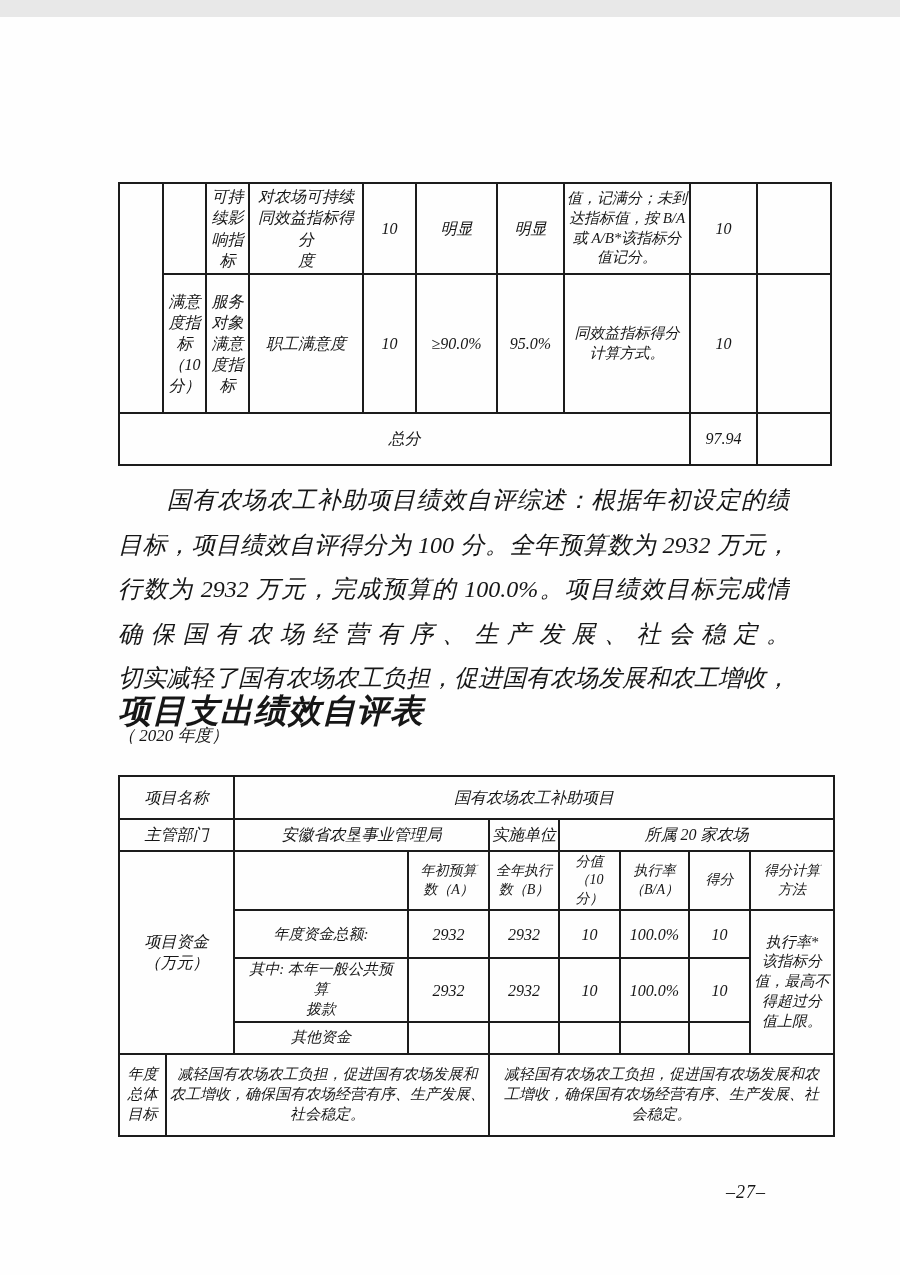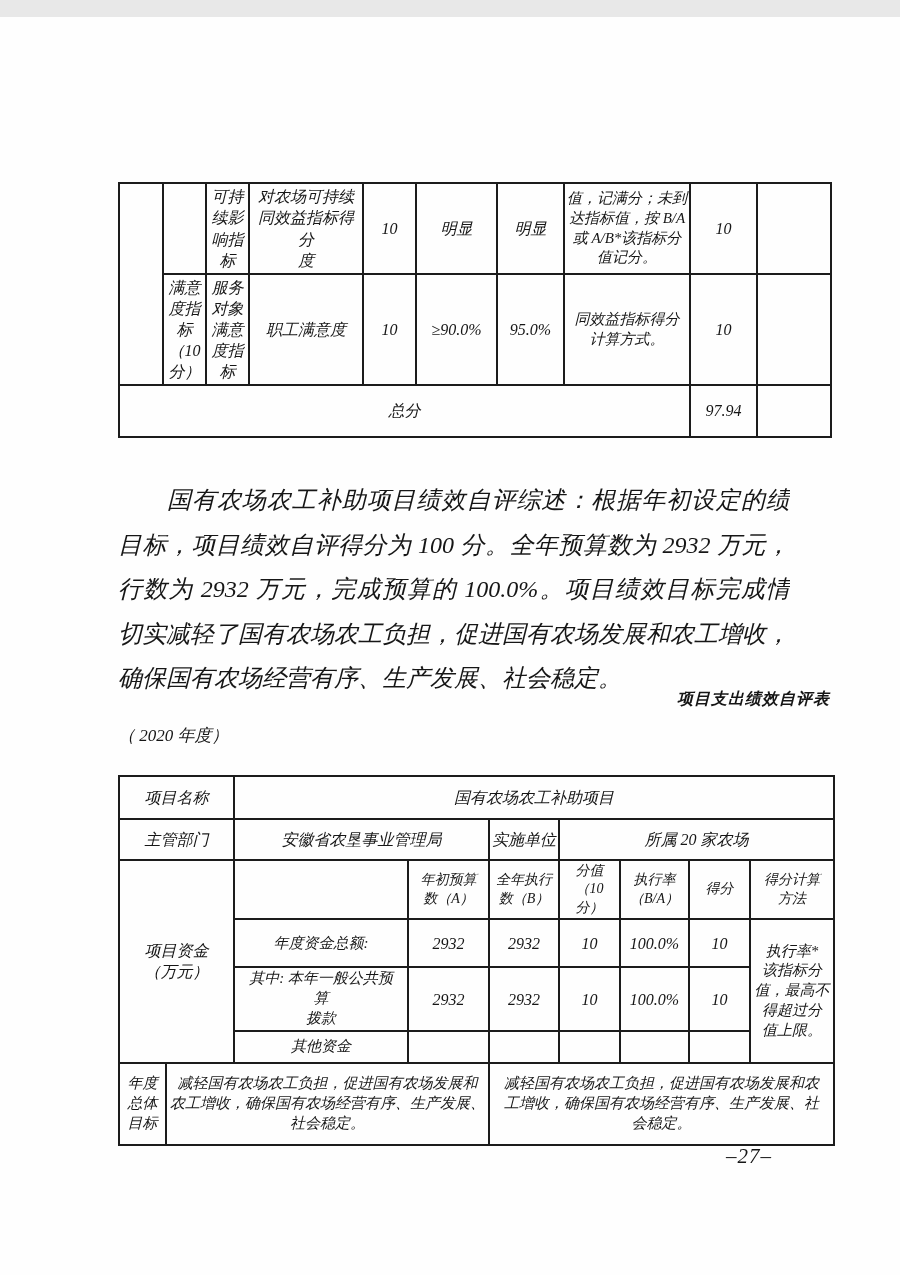--- a/index.html
+++ b/index.html
@@ -45,43 +45,43 @@
     text-align-last: justify;
     height: 44.6px;
     overflow: hidden;
   }
   .summary .pline:first-child { text-indent: 49px; }
   .summary .pline:last-child { text-align-last: left; }
   
   .doc-title {
     position: absolute;
     left: 118px; top: 672px; width: 712px;
-    text-align: right;
-    font-size: 16px;
+    text-align: left;
+    font-size: 33px;
     font-weight: bold;
     font-family: "Liberation Sans", "DejaVu Sans", sans-serif;
     letter-spacing: 1px;
   }
   .doc-subtitle {
     position: absolute;
     left: 118px; top: 707px; width: 712px;
     text-align: left;
     font-size: 17px;
   }
   
   .t2 { left: 118px; top: 758px; width: 715px; }
   .t2 .hdr { font-size: 14px; }
   .t2 .rowlabel { font-size: 15px; padding: 1px 8px; }
   .t2 .goal { font-size: 15px; padding: 6px 1px; text-align: center; }
   .t2 .note { font-size: 15px; padding: 2px; }
   
   .page-number {
     position: absolute;
-    left: 726px; top: 1127px;
-    font-size: 21px;
+    left: 726px; top: 1165px;
+    font-size: 18px;
     letter-spacing: 1px;
   }
 </style>
 </head>
 <body>
 
 <div class="page">
 
   <table class="t1">
     <colgroup>
@@ -110,21 +110,21 @@
       <td>10</td>
       <td>明显</td>
       <td>明显</td>
       <td class="note">值，记满分；未到
 达指标值，按 B/A
 或 A/B*该指标分
 值记分。</td>
       <td>10</td>
       <td></td>
     </tr>
-    <tr style="height:111px">
+    <tr style="height:139px">
       <td>满意
 度指
 标
 （10
 分）</td>
       <td>服务
 对象
 满意
 度指
 标</td>
@@ -142,22 +142,22 @@
       <td>97.94</td>
       <td></td>
     </tr>
   </tbody>
     </table>
 
   <div class="summary">
     <div class="pline">国有农场农工补助项目绩效自评综述：根据年初设定的绩效</div>
     <div class="pline">目标，项目绩效自评得分为 100 分。全年预算数为 2932 万元，执</div>
     <div class="pline">行数为 2932 万元，完成预算的 100.0%。项目绩效目标完成情况：</div>
+    <div class="pline">确保国有农场经营有序、生产发展、社会稳定。</div>
     <div class="pline">切实减轻了国有农场农工负担，促进国有农场发展和农工增收，</div>
-    <div class="pline">确保国有农场经营有序、生产发展、社会稳定。</div>
   </div>
 
   <div class="doc-title">项目支出绩效自评表</div>
   <div class="doc-subtitle">（ 2020 年度）</div>
 
   <table class="t2">
     <colgroup>
       <col style="width:47px">
         <col style="width:68px">
         <col style="width:174px">
@@ -166,21 +166,21 @@
         <col style="width:61px">
       <col style="width:69px">
         <col style="width:61px">
         <col style="width:84px">
     </colgroup>
     <tbody>
         <tr style="height:43px">
       <td colspan="2">项目名称</td>
       <td colspan="7">国有农场农工补助项目</td>
     </tr>
-    <tr style="height:41px">
+    <tr style="height:32px">
       <td colspan="2">主管部门</td>
       <td colspan="2">安徽省农垦事业管理局</td>
       <td>实施单位</td>
       <td colspan="4">所属 20 家农场</td>
     </tr>
     <tr style="height:47px">
       <td colspan="2" rowspan="4">项目资金
 （万元）</td>
       <td></td>
       <td class="hdr">年初预算

